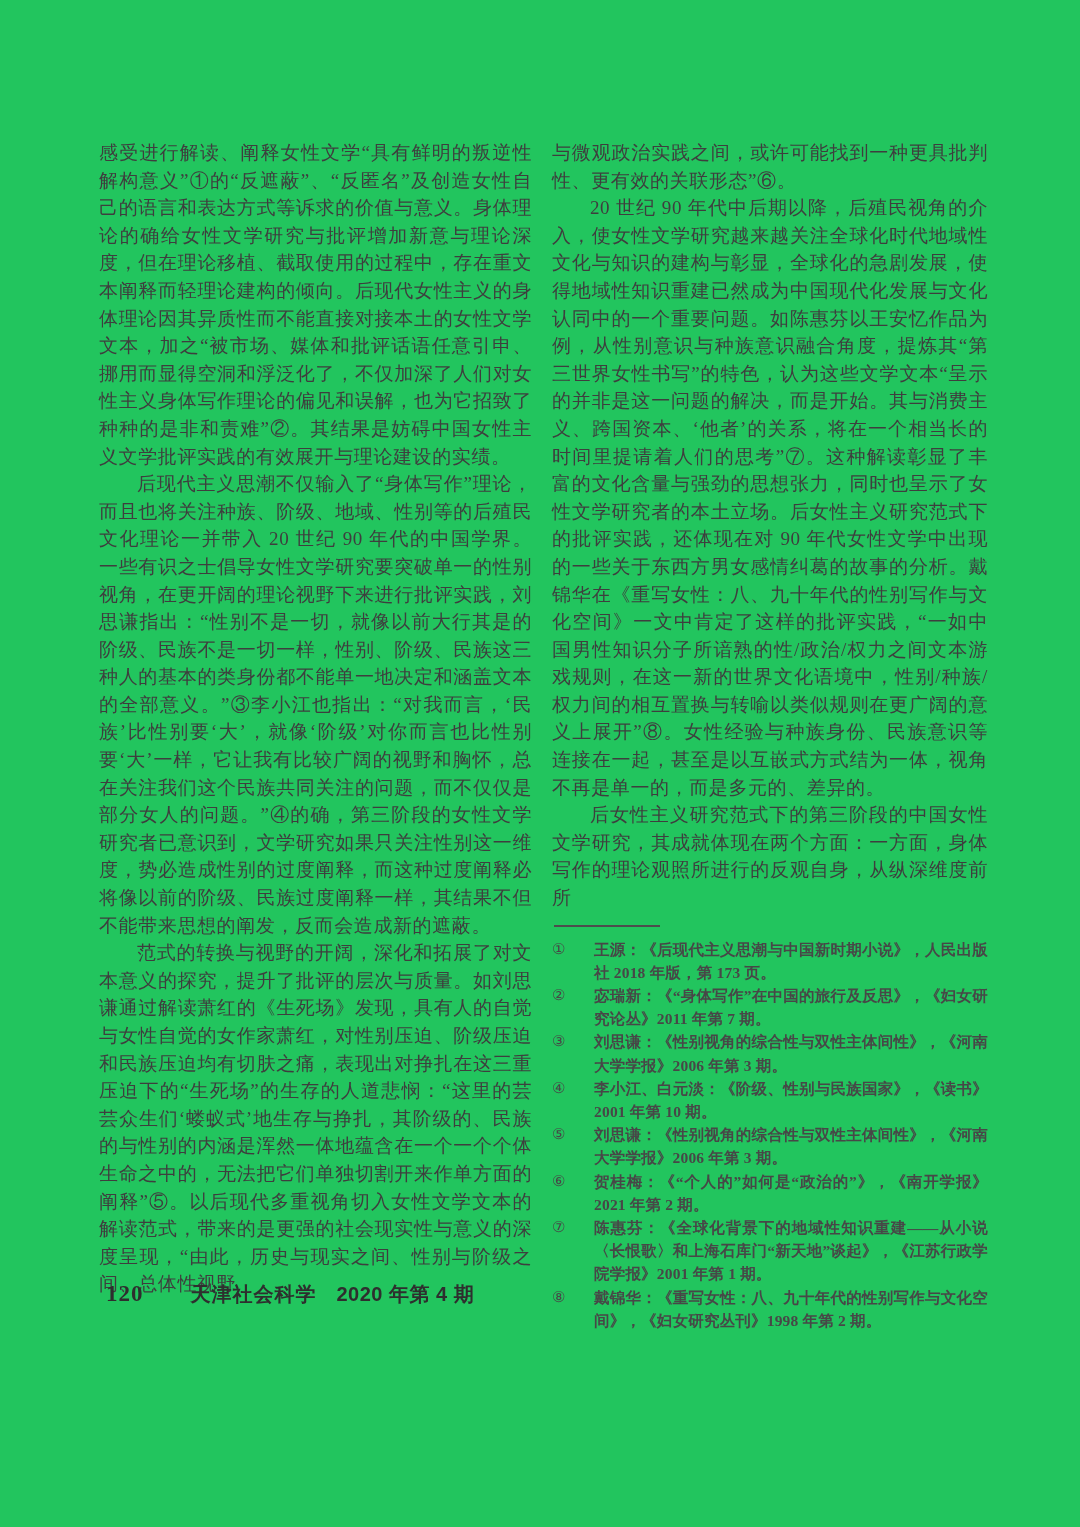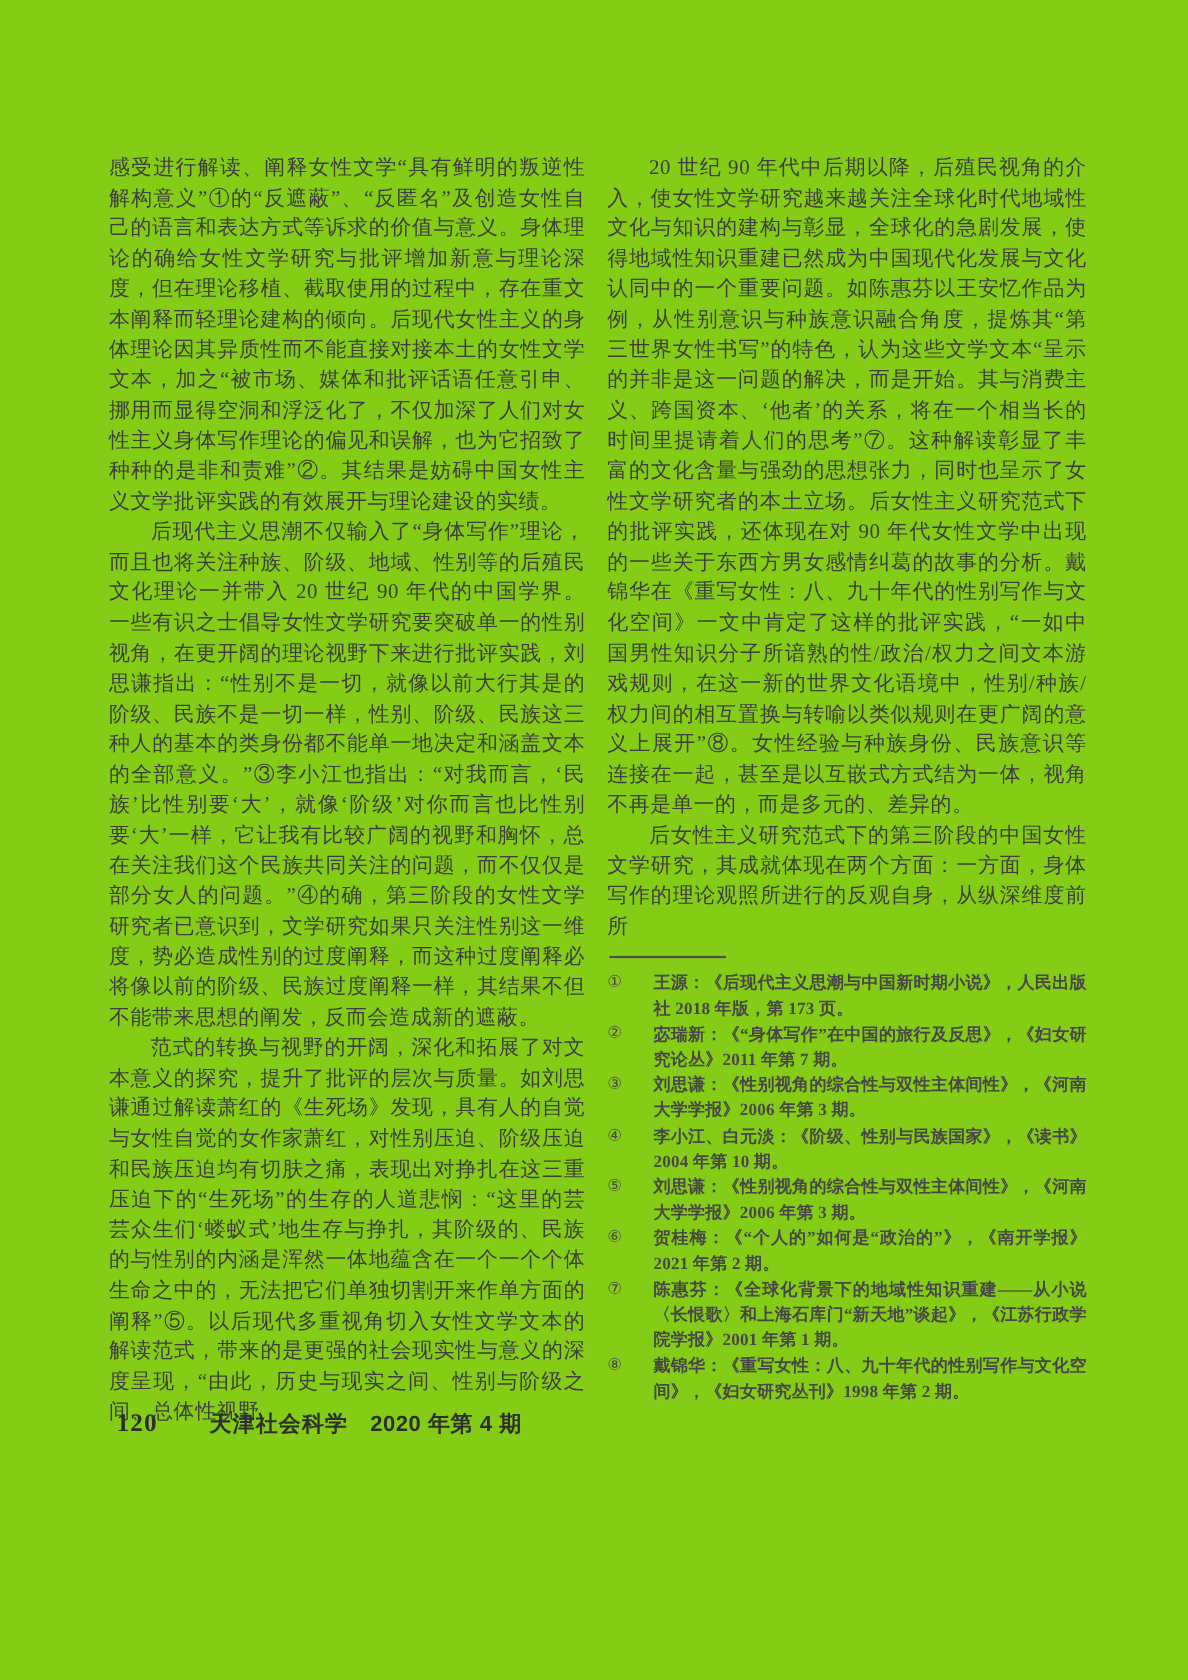--- a/index.html
+++ b/index.html
@@ -4,21 +4,21 @@
 <style>
   html, body {
     margin: 0;
     padding: 0;
     background: #ffffff;
   }
   .page {
     position: relative;
     width: 1080px;
     height: 1527px;
-    background: #84cc16;
+    background: #22c55e;
     overflow: hidden;
     font-family: "Liberation Serif", "DejaVu Serif", serif;
     color: #3e3e3e;
   }
   .col {
     position: absolute;
     top: 139px;
   }
   .col-left  { left: 99px;  width: 433px; }
   .col-right { left: 552px; width: 436px; }
@@ -93,20 +93,21 @@
   <div class="col col-left">
   <p class="para">感受进行解读、阐释女性文学“具有鲜明的叛逆性解构意义”①的“反遮蔽”、“反匿名”及创造女性自己的语言和表达方式等诉求的价值与意义。身体理论的确给女性文学研究与批评增加新意与理论深度，但在理论移植、截取使用的过程中，存在重文本阐释而轻理论建构的倾向。后现代女性主义的身体理论因其异质性而不能直接对接本土的女性文学文本，加之“被市场、媒体和批评话语任意引申、挪用而显得空洞和浮泛化了，不仅加深了人们对女性主义身体写作理论的偏见和误解，也为它招致了种种的是非和责难”②。其结果是妨碍中国女性主义文学批评实践的有效展开与理论建设的实绩。</p>
 
   <p class="para indent">后现代主义思潮不仅输入了“身体写作”理论，而且也将关注种族、阶级、地域、性别等的后殖民文化理论一并带入 20 世纪 90 年代的中国学界。一些有识之士倡导女性文学研究要突破单一的性别视角，在更开阔的理论视野下来进行批评实践，刘思谦指出：“性别不是一切，就像以前大行其是的阶级、民族不是一切一样，性别、阶级、民族这三种人的基本的类身份都不能单一地决定和涵盖文本的全部意义。”③李小江也指出：“对我而言，‘民族’比性别要‘大’，就像‘阶级’对你而言也比性别要‘大’一样，它让我有比较广阔的视野和胸怀，总在关注我们这个民族共同关注的问题，而不仅仅是部分女人的问题。”④的确，第三阶段的女性文学研究者已意识到，文学研究如果只关注性别这一维度，势必造成性别的过度阐释，而这种过度阐释必将像以前的阶级、民族过度阐释一样，其结果不但不能带来思想的阐发，反而会造成新的遮蔽。</p>
 
   <p class="para indent">范式的转换与视野的开阔，深化和拓展了对文本意义的探究，提升了批评的层次与质量。如刘思谦通过解读萧红的《生死场》发现，具有人的自觉与女性自觉的女作家萧红，对性别压迫、阶级压迫和民族压迫均有切肤之痛，表现出对挣扎在这三重压迫下的“生死场”的生存的人道悲悯：“这里的芸芸众生们‘蝼蚁式’地生存与挣扎，其阶级的、民族的与性别的内涵是浑然一体地蕴含在一个一个个体生命之中的，无法把它们单独切割开来作单方面的阐释”⑤。以后现代多重视角切入女性文学文本的解读范式，带来的是更强的社会现实性与意义的深度呈现，“由此，历史与现实之间、性别与阶级之间、总体性视野</p>
 </div>
 
   <div class="col col-right">
     <div class="body-text">
+  <p class="para">与微观政治实践之间，或许可能找到一种更具批判性、更有效的关联形态”⑥。</p>
 
   <p class="para indent">20 世纪 90 年代中后期以降，后殖民视角的介入，使女性文学研究越来越关注全球化时代地域性文化与知识的建构与彰显，全球化的急剧发展，使得地域性知识重建已然成为中国现代化发展与文化认同中的一个重要问题。如陈惠芬以王安忆作品为例，从性别意识与种族意识融合角度，提炼其“第三世界女性书写”的特色，认为这些文学文本“呈示的并非是这一问题的解决，而是开始。其与消费主义、跨国资本、‘他者’的关系，将在一个相当长的时间里提请着人们的思考”⑦。这种解读彰显了丰富的文化含量与强劲的思想张力，同时也呈示了女性文学研究者的本土立场。后女性主义研究范式下的批评实践，还体现在对 90 年代女性文学中出现的一些关于东西方男女感情纠葛的故事的分析。戴锦华在《重写女性：八、九十年代的性别写作与文化空间》一文中肯定了这样的批评实践，“一如中国男性知识分子所谙熟的性/政治/权力之间文本游戏规则，在这一新的世界文化语境中，性别/种族/权力间的相互置换与转喻以类似规则在更广阔的意义上展开”⑧。女性经验与种族身份、民族意识等连接在一起，甚至是以互嵌式方式结为一体，视角不再是单一的，而是多元的、差异的。</p>
 
   <p class="para indent">后女性主义研究范式下的第三阶段的中国女性文学研究，其成就体现在两个方面：一方面，身体写作的理论观照所进行的反观自身，从纵深维度前所</p>
 </div>
     <div class="fn-rule"></div>
     <div class="footnotes">
   <div class="footnote">
     <span class="fn-num">①</span>
     <span class="fn-text">王源：《后现代主义思潮与中国新时期小说》，人民出版社 2018 年版，第 173 页。</span>
@@ -117,21 +118,21 @@
     <span class="fn-text">宓瑞新：《“身体写作”在中国的旅行及反思》，《妇女研究论丛》2011 年第 7 期。</span>
   </div>
 
   <div class="footnote">
     <span class="fn-num">③</span>
     <span class="fn-text">刘思谦：《性别视角的综合性与双性主体间性》，《河南大学学报》2006 年第 3 期。</span>
   </div>
 
   <div class="footnote">
     <span class="fn-num">④</span>
-    <span class="fn-text">李小江、白元淡：《阶级、性别与民族国家》，《读书》2004 年第 10 期。</span>
+    <span class="fn-text">李小江、白元淡：《阶级、性别与民族国家》，《读书》2001 年第 10 期。</span>
   </div>
 
   <div class="footnote">
     <span class="fn-num">⑤</span>
     <span class="fn-text">刘思谦：《性别视角的综合性与双性主体间性》，《河南大学学报》2006 年第 3 期。</span>
   </div>
 
   <div class="footnote">
     <span class="fn-num">⑥</span>
     <span class="fn-text">贺桂梅：《“个人的”如何是“政治的”》，《南开学报》2021 年第 2 期。</span>

